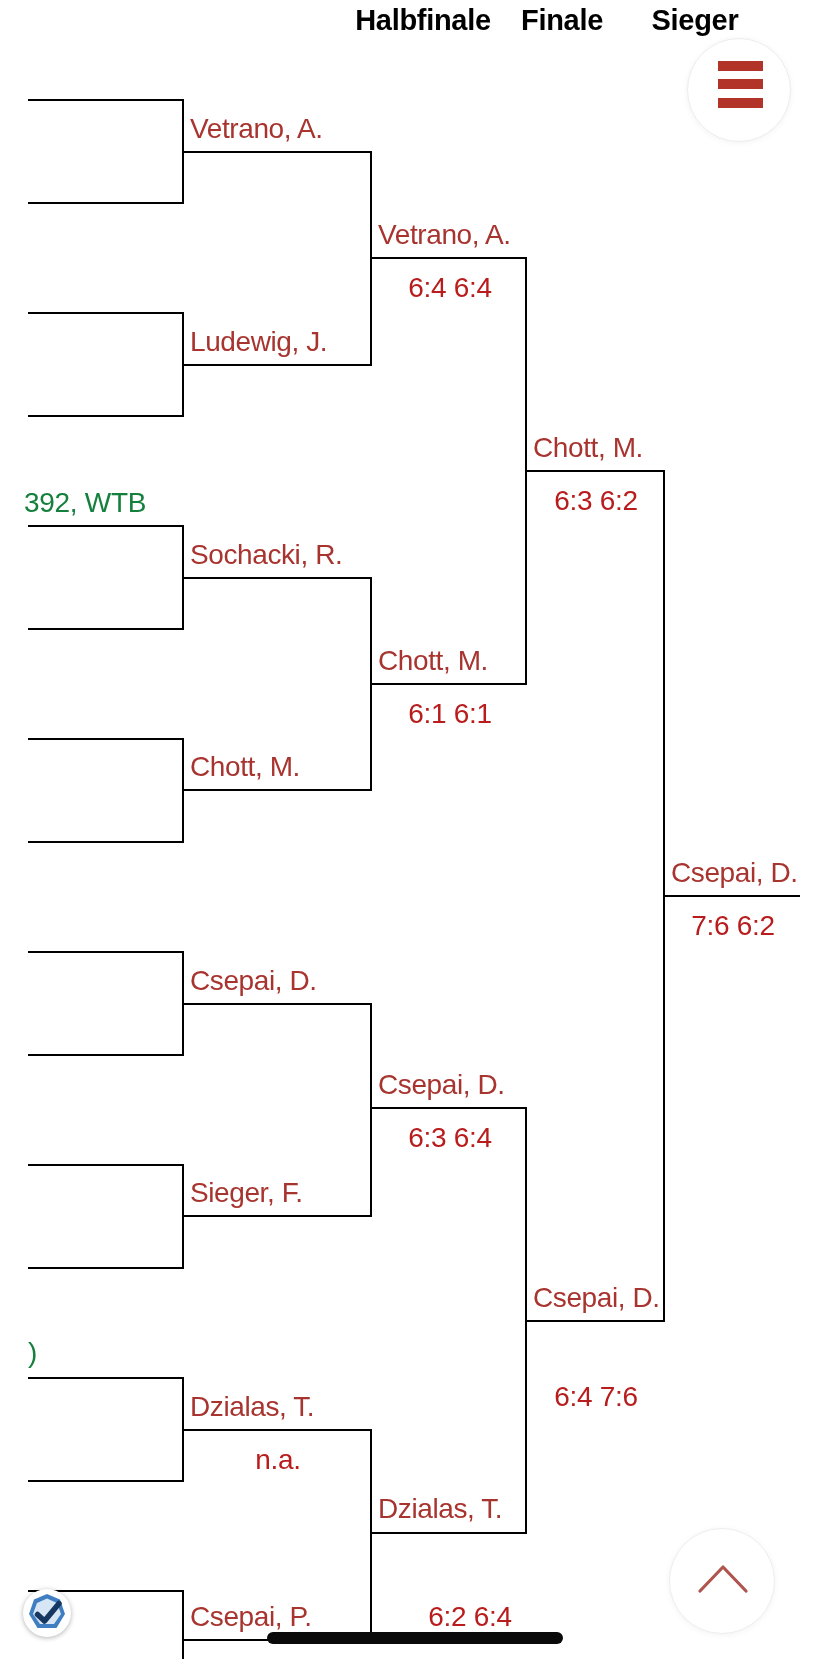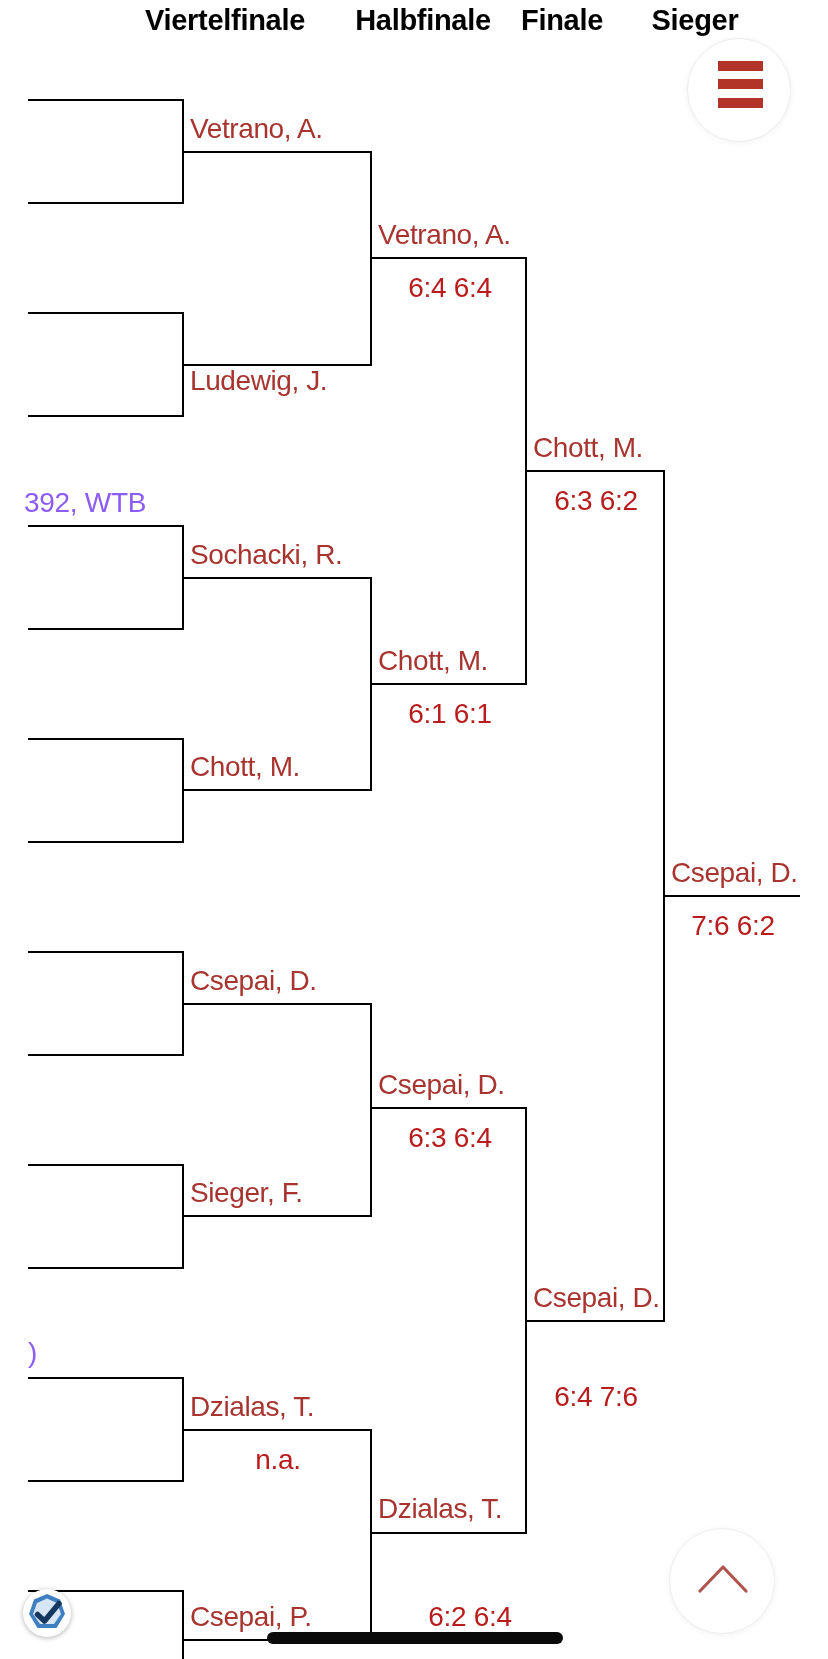--- a/index.html
+++ b/index.html
@@ -16,21 +16,21 @@
   .vl{position:absolute;width:2px;background:#000;}
   .pname{
     position:absolute;color:#a8342f;font-size:28px;line-height:34px;
     letter-spacing:-0.4px;white-space:nowrap;
   }
   .score{
     position:absolute;color:#b91c1c;font-size:28px;line-height:34px;
     transform:translateX(-50%);white-space:nowrap;letter-spacing:-0.3px;
   }
   .frag{
-    position:absolute;color:#8b5cf6;font-size:28px;line-height:34px;
+    position:absolute;color:#15803d;font-size:28px;line-height:34px;
     white-space:nowrap;letter-spacing:-0.3px;
   }
   .circle-btn{
     position:absolute;background:#fff;border:1px solid #ededed;border-radius:50%;
     box-shadow:0 1px 6px rgba(0,0,0,0.05);box-sizing:border-box;cursor:pointer;
   }
   #menu-btn{left:687px;top:38px;width:104px;height:104px;}
   .menu-bar{position:absolute;left:30px;width:45px;height:10px;background:#b23327;}
   #scrolltop-btn{left:669px;top:1528px;width:106px;height:106px;border-color:#f0eded;}
   #badge-btn{
@@ -40,21 +40,20 @@
   #scrollbar{
     position:absolute;left:267px;top:1632px;width:296px;height:12px;
     border-radius:6px;background:#0a0a0a;cursor:pointer;
   }
 </style>
 </head>
 <body>
 
 <div id="stage">
 
-  <div class="hdr" style="left:225px;">Viertelfinale</div>
   <div class="hdr" style="left:423px;">Halbfinale</div>
   <div class="hdr" style="left:562px;">Finale</div>
   <div class="hdr" style="left:695px;text-align:center;">Sieger</div>
 
   <div class="hl" style="left:28px;top:99px;width:156px;"></div>
   <div class="hl" style="left:28px;top:202px;width:156px;"></div>
   <div class="hl" style="left:28px;top:312px;width:156px;"></div>
   <div class="hl" style="left:28px;top:415px;width:156px;"></div>
   <div class="hl" style="left:28px;top:525px;width:156px;"></div>
   <div class="hl" style="left:28px;top:628px;width:156px;"></div>
@@ -100,21 +99,21 @@
   <div class="vl" style="left:525px;top:1107px;height:427px;"></div>
 
   <div class="hl" style="left:527px;top:470px;width:138px;"></div>
   <div class="hl" style="left:527px;top:1320px;width:138px;"></div>
 
   <div class="vl" style="left:663px;top:470px;height:852px;"></div>
 
   <div class="hl" style="left:665px;top:895px;width:135px;"></div>
 
   <div class="pname" style="left:190px;top:112px;">Vetrano, A.</div>
-  <div class="pname" style="left:190px;top:325px;margin-top:39px;">Ludewig, J.</div>
+  <div class="pname" style="left:190px;top:325px;">Ludewig, J.</div>
   <div class="pname" style="left:190px;top:538px;">Sochacki, R.</div>
   <div class="pname" style="left:190px;top:750px;">Chott, M.</div>
   <div class="pname" style="left:190px;top:964px;">Csepai, D.</div>
   <div class="pname" style="left:190px;top:1176px;">Sieger, F.</div>
   <div class="pname" style="left:190px;top:1390px;">Dzialas, T.</div>
   <div class="pname" style="left:190px;top:1600px;">Csepai, P.</div>
 
   <div class="score" style="left:278px;top:1443px;">n.a.</div>
 
   <div class="pname" style="left:378px;top:218px;">Vetrano, A.</div>

